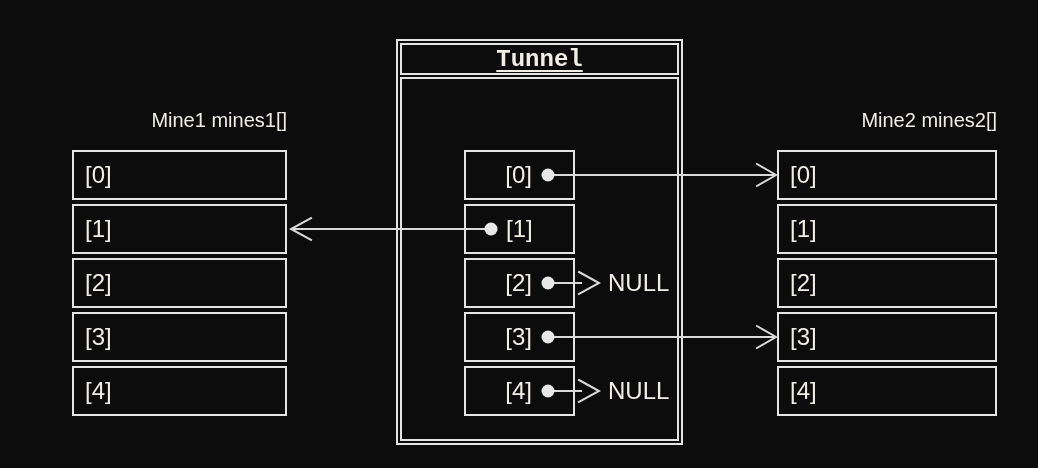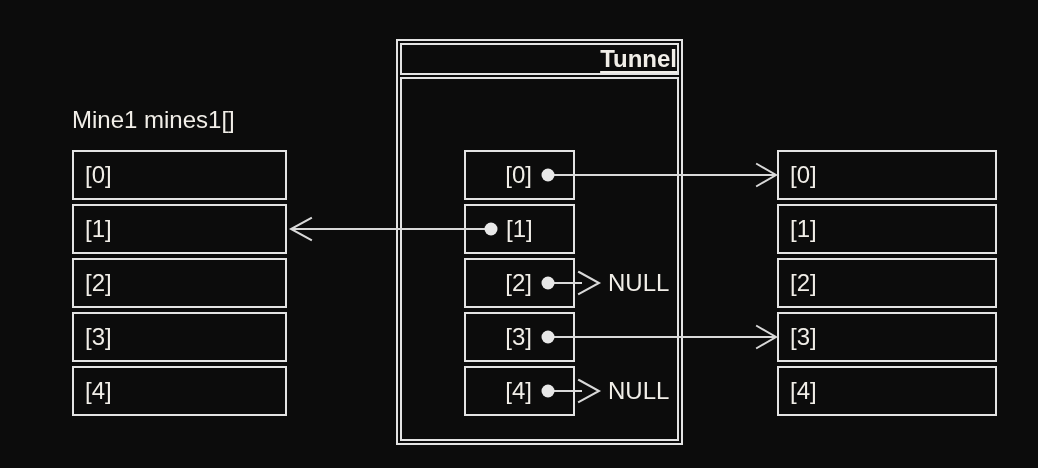--- a/index.html
+++ b/index.html
@@ -15,25 +15,25 @@
   }
   .box{position:absolute;border:2px solid var(--line);box-sizing:border-box;background:transparent;}
   .cell{
     position:absolute;border:2px solid var(--line);box-sizing:border-box;
     height:50px;display:flex;align-items:center;font-size:24px;background:var(--bg);
   }
   .side-cell{padding-left:11px;}
   .center-cell-right{justify-content:flex-end;padding-right:41px;}
   .center-cell-left{justify-content:flex-start;padding-left:40px;}
   .title{
-    position:absolute;font-size:24px;text-align:left;height:30px;line-height:30px;white-space:nowrap;
+    position:absolute;font-size:20px;text-align:right;height:30px;line-height:30px;white-space:nowrap;
   }
   .tunnel-title-strip{
     position:absolute;border:2px solid var(--line);box-sizing:border-box;
-    display:flex;align-items:center;justify-content:flex-end;background:var(--bg);
+    display:flex;align-items:center;justify-content:center;background:var(--bg);font-family:Liberation Mono, monospace;
   }
   .tunnel-title-text{
     font-size:24px;font-weight:bold;text-decoration:underline;text-underline-offset:4px;
   }
   .overlay{position:absolute;left:0;top:0;pointer-events:none;}
   .overlay text{font-family:"Liberation Sans",sans-serif;font-size:24px;fill:var(--text);}
 </style>
 </head>
 <body>
 
@@ -55,20 +55,21 @@
   <div class="cell side-cell" style="left:72px;top:258px;width:215px;">
     <span>[2]</span>
     </div>
   <div class="cell side-cell" style="left:72px;top:312px;width:215px;">
     <span>[3]</span>
     </div>
   <div class="cell side-cell" style="left:72px;top:366px;width:215px;">
     <span>[4]</span>
     </div>
 
+  <div class="title" style="left:777px;top:105px;width:220px;">Mine2 mines2[]</div>
   <div class="cell side-cell" style="left:777px;top:150px;width:220px;">
     <span>[0]</span>
     </div>
   <div class="cell side-cell" style="left:777px;top:204px;width:220px;">
     <span>[1]</span>
     </div>
   <div class="cell side-cell" style="left:777px;top:258px;width:220px;">
     <span>[2]</span>
     </div>
   <div class="cell side-cell" style="left:777px;top:312px;width:220px;">

